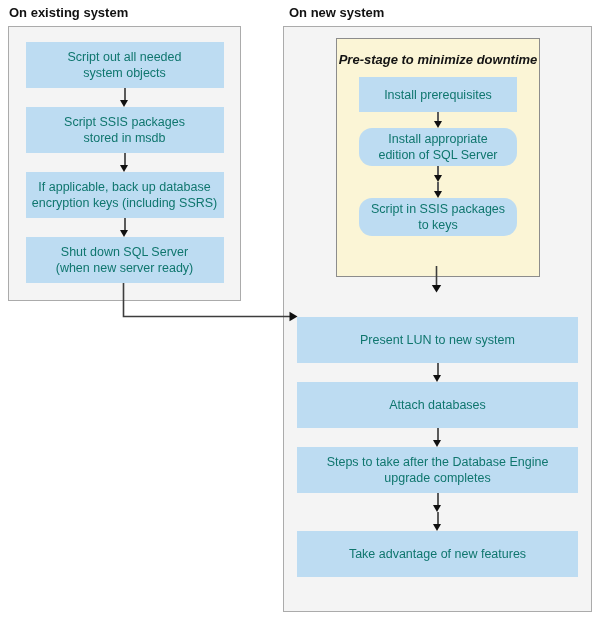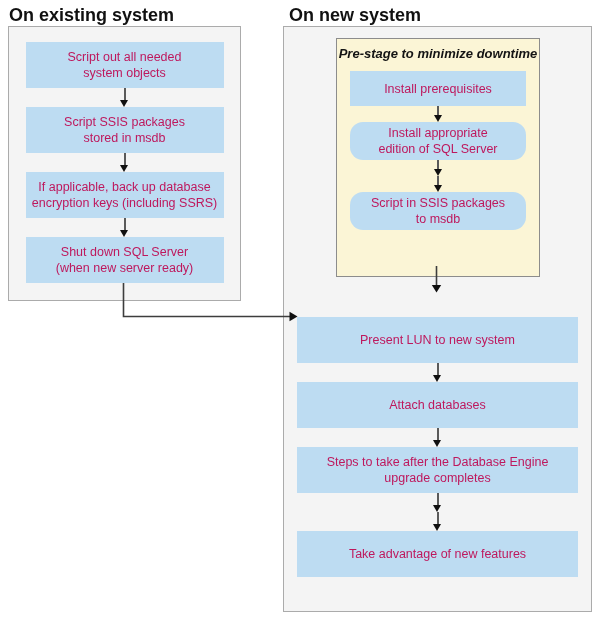--- a/index.html
+++ b/index.html
@@ -5,40 +5,40 @@
   html, body { margin: 0; padding: 0; background: #ffffff; }
   body {
     width: 600px; height: 628px; position: relative; overflow: hidden;
     font-family: "Liberation Sans", "DejaVu Sans", sans-serif;
     color: #1a1a1a;
   }
   .canvas { position: absolute; left: 0; top: 0; width: 600px; height: 628px; }
 
   .col-header {
     position: absolute; top: 5px;
-    font-size: 18px; font-weight: 700; color: #111;
+    font-size: 13px; font-weight: 700; color: #111;
     white-space: nowrap;
   }
   .hdr-left  { left: 9px; }
   .hdr-right { left: 289px; }
 
   .container {
     position: absolute;
     background: #F4F4F4;
     border: 1px solid #ABABAB;
     box-sizing: border-box;
   }
   .left-container  { left: 8px;   top: 26px; width: 233px; height: 275px; }
   .right-container { left: 283px; top: 26px; width: 309px; height: 586px; }
 
   .step-box {
     background: #BDDCF2;
     display: flex; align-items: center; justify-content: center;
     text-align: center; white-space: pre-line;
-    font-size: 12.5px; line-height: 16px; color: #be185d;
+    font-size: 12.5px; line-height: 16px; color: #0f766e;
     box-sizing: border-box; padding: 2px 4px;
     margin: 0 auto;
   }
 
   
   .left-stack { padding-top: 15px; }
   .left-stack .step-box { width: 198px; min-height: 46px; }
 
   
   .arrow { position: relative; height: 19px; width: 100%; }
@@ -53,26 +53,26 @@
     border-top: 7px solid #101010;
   }
   .arrow.small { height: 16px; }
 
   
   .prestage-panel {
     position: absolute; left: 52px; top: 11px; width: 204px; height: 239px;
     background: #FBF5D6; border: 1px solid #8C8C8C; box-sizing: border-box;
   }
   .prestage-title {
-    padding-top: 7px; text-align: center;
+    padding-top: 13px; text-align: center;
     font-size: 13px; font-weight: 700; font-style: italic; color: #141414;
     line-height: 16px;
   }
   .prestage-stack { margin-top: 9px; }
-  .prestage-stack .step-box { width: 176px; }
+  .prestage-stack .step-box { width: 158px; }
   .prestage-stack .one-line { min-height: 35px; }
   .prestage-stack .two-line { min-height: 38px; border-radius: 13px; }
 
   
   .wide-stack { position: absolute; left: 13px; top: 265px; width: 281px; margin-top: 25px; }
   .wide-stack .step-box { width: 281px; min-height: 46px; }
 
   .overlay {
     position: absolute; left: 0; top: 0; width: 600px; height: 628px;
     pointer-events: none;
@@ -107,21 +107,21 @@
     <div class="prestage-panel">
       <div class="prestage-title">Pre-stage to minimize downtime</div>
       <div class="prestage-stack">
         <div class="step-box one-line">Install prerequisites</div>
         <div class="arrow small"></div>
         <div class="step-box two-line">Install appropriate
 edition of SQL Server</div>
         <div class="arrow small"></div>
         <div class="arrow small"></div>
         <div class="step-box two-line">Script in SSIS packages
-to msdb</div>
+to keys</div>
       </div>
     </div>
 
     <div class="wide-stack">
       <div class="step-box">Present LUN to new system</div>
       <div class="arrow"></div>
       <div class="step-box">Attach databases</div>
       <div class="arrow"></div>
       <div class="step-box">Steps to take after the Database Engine
 upgrade completes</div>

